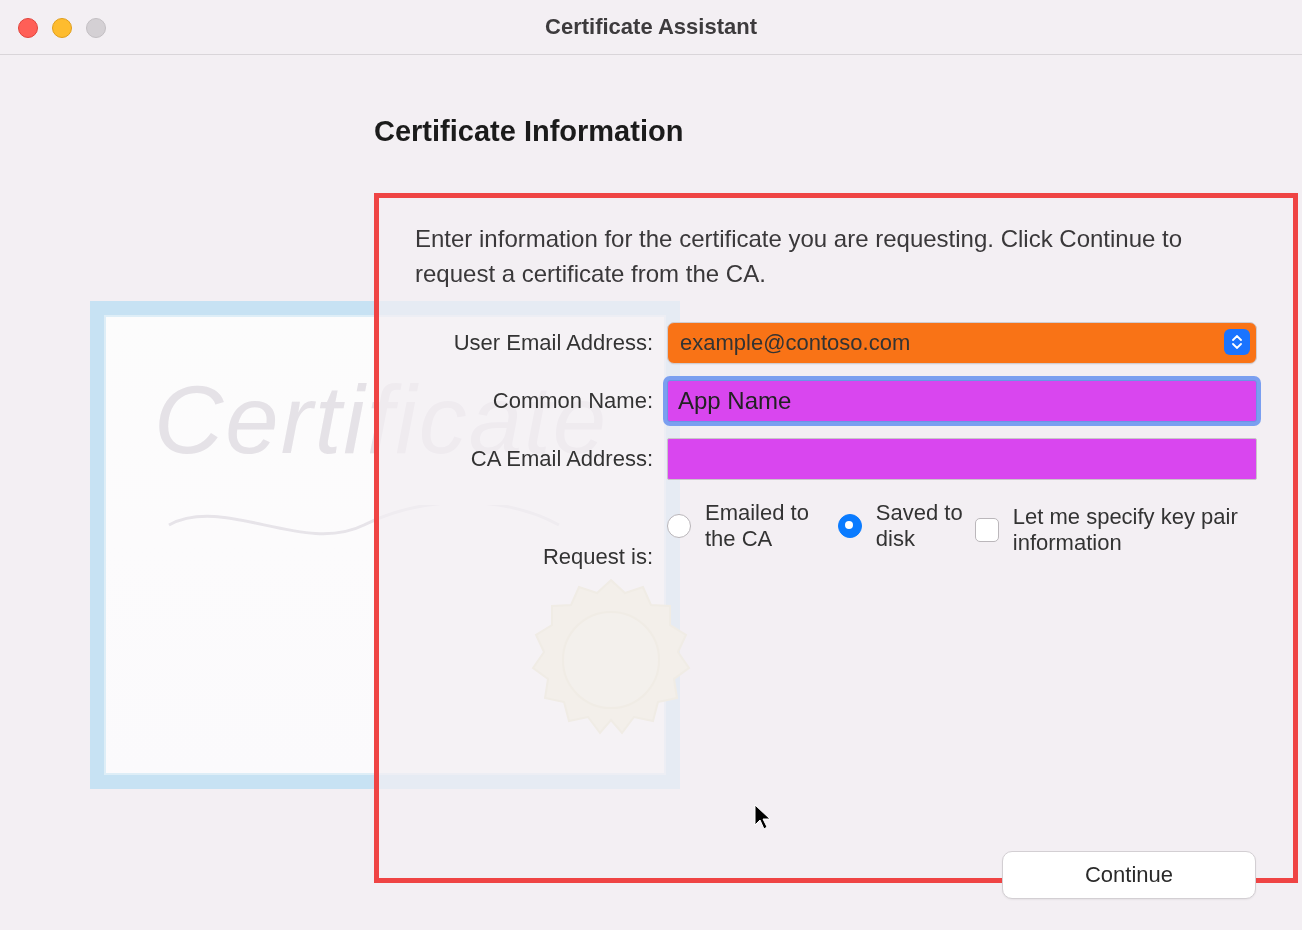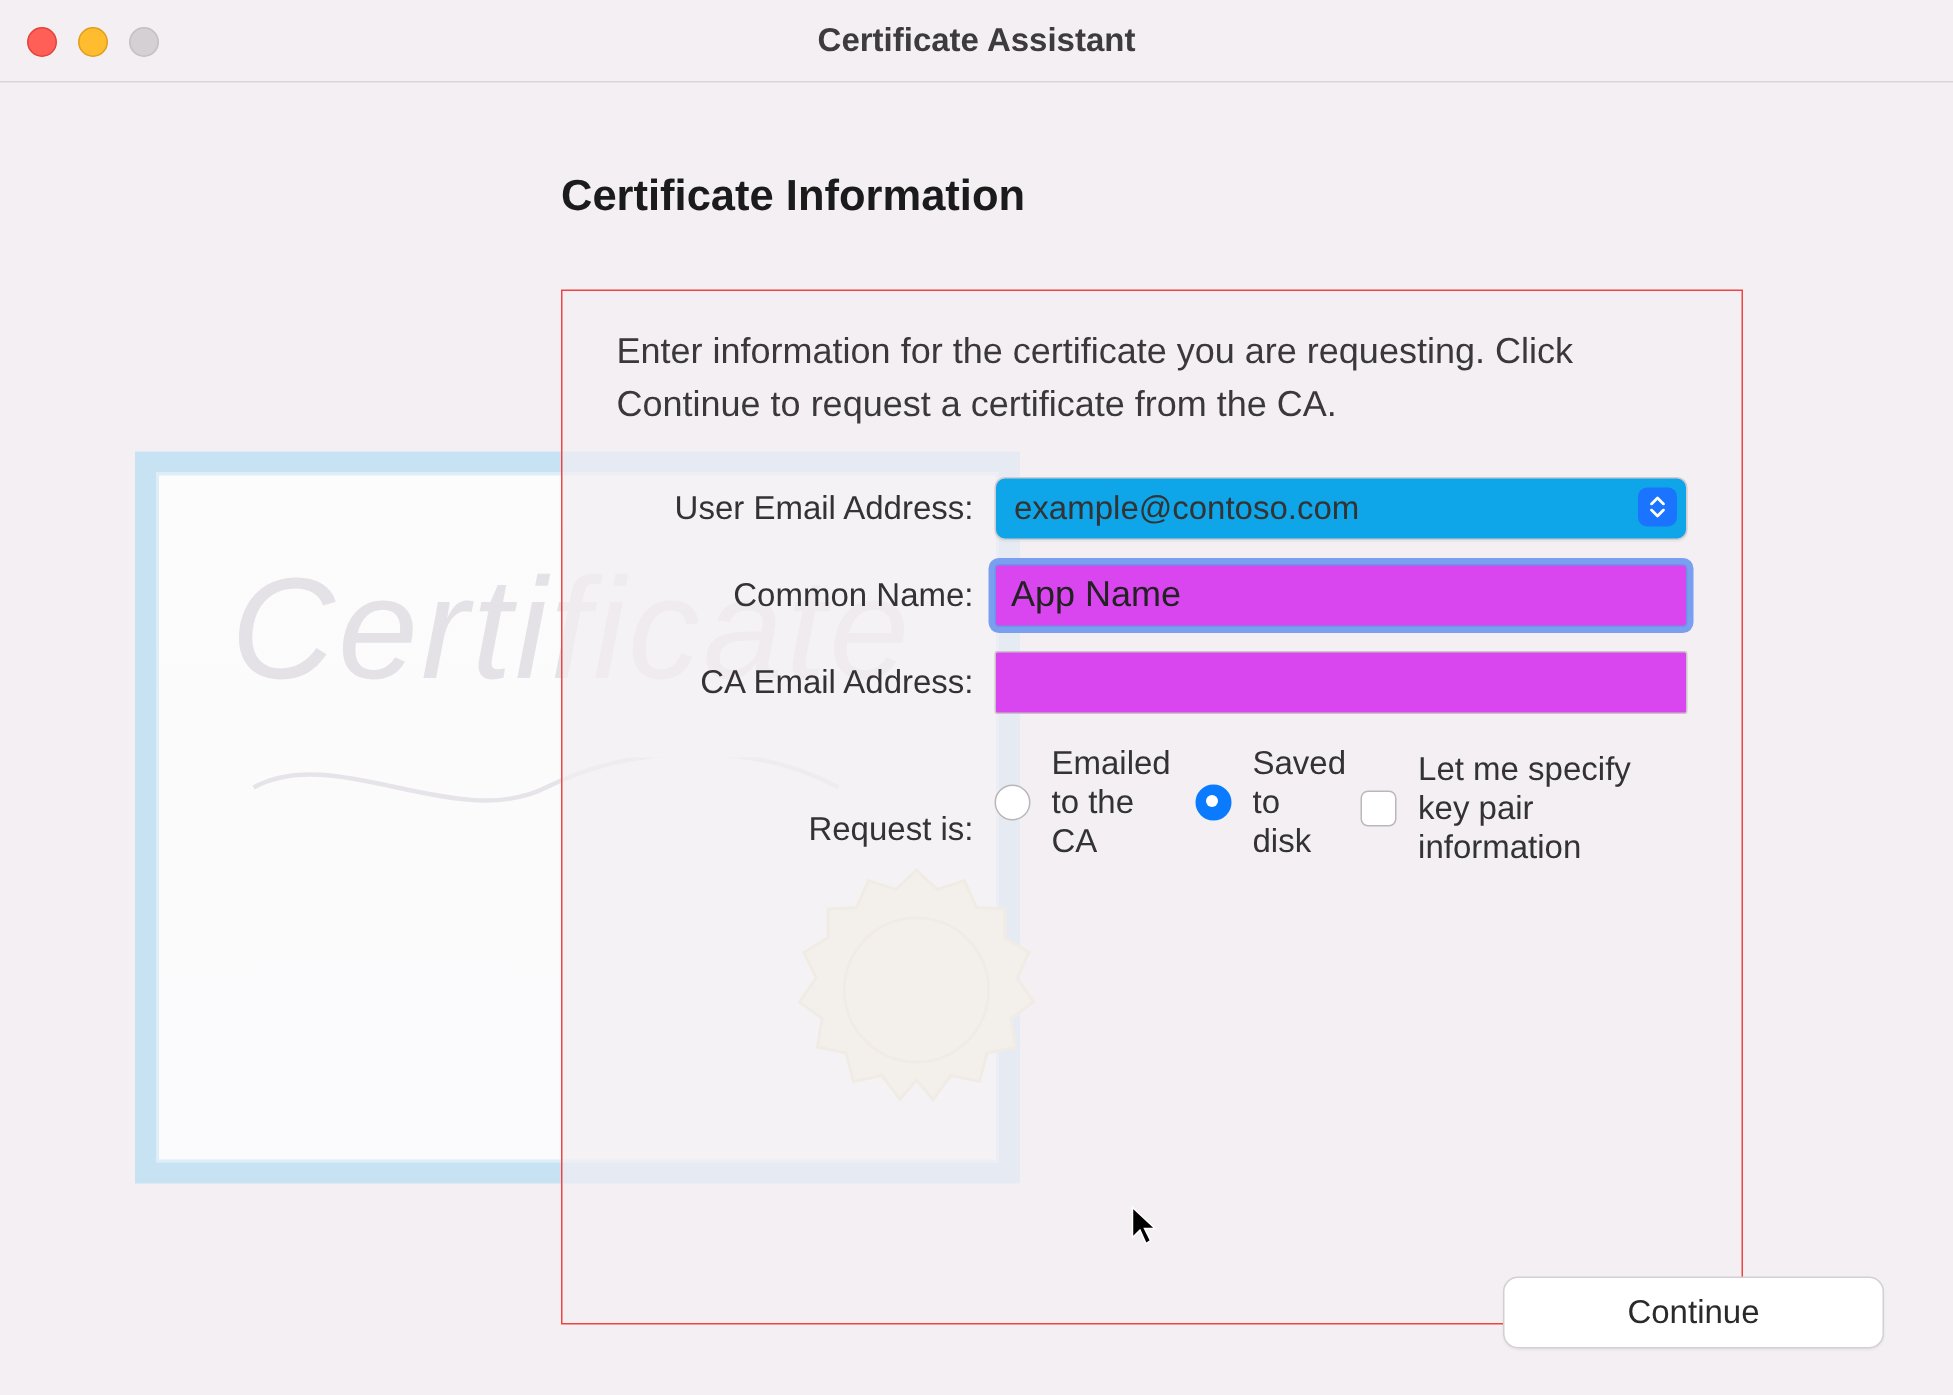--- a/index.html
+++ b/index.html
@@ -101,24 +101,24 @@
     bottom: 30px;
     width: 170px;
     height: 170px;
   }
 
   
   .panel {
     position: absolute;
     left: 374px;
     top: 138px;
-    width: 788px;
+    width: 924px;
     height: 690px;
     box-sizing: border-box;
-    border: 1px solid #ef4444;
+    border: 5px solid #ef4444;
     background: rgba(243,239,243,0.72);
     padding: 24px 36px 0 36px;
   }
   .panel-intro {
     font-size: 24px;
     line-height: 1.45;
     color: #3a383a;
     margin-bottom: 30px;
   }
   .form-row {
@@ -134,21 +134,21 @@
     padding-right: 14px;
   }
   .form-value { flex: 1; }
 
   
   .combo {
     position: relative;
     height: 40px;
     border: 1px solid #d0ccd0;
     border-radius: 7px;
-    background: #0ea5e9;
+    background: #f97316;
     display: flex;
     align-items: center;
     padding: 0 40px 0 12px;
     font-size: 22px;
     color: #333;
     box-shadow: 0 1px 1px rgba(0,0,0,0.04);
   }
   .combo-btn {
     position: absolute;
     right: 6px;

